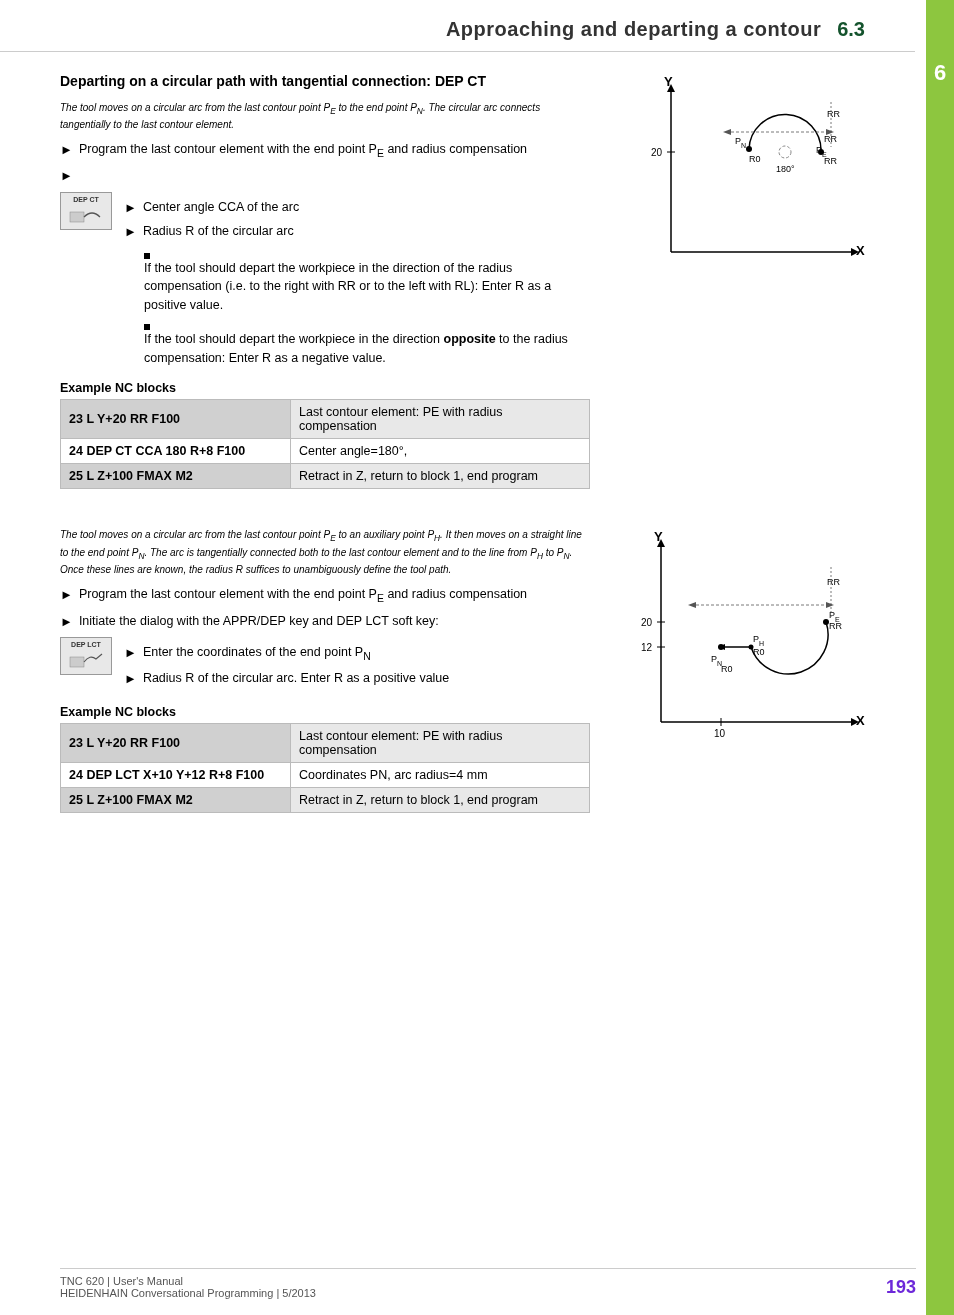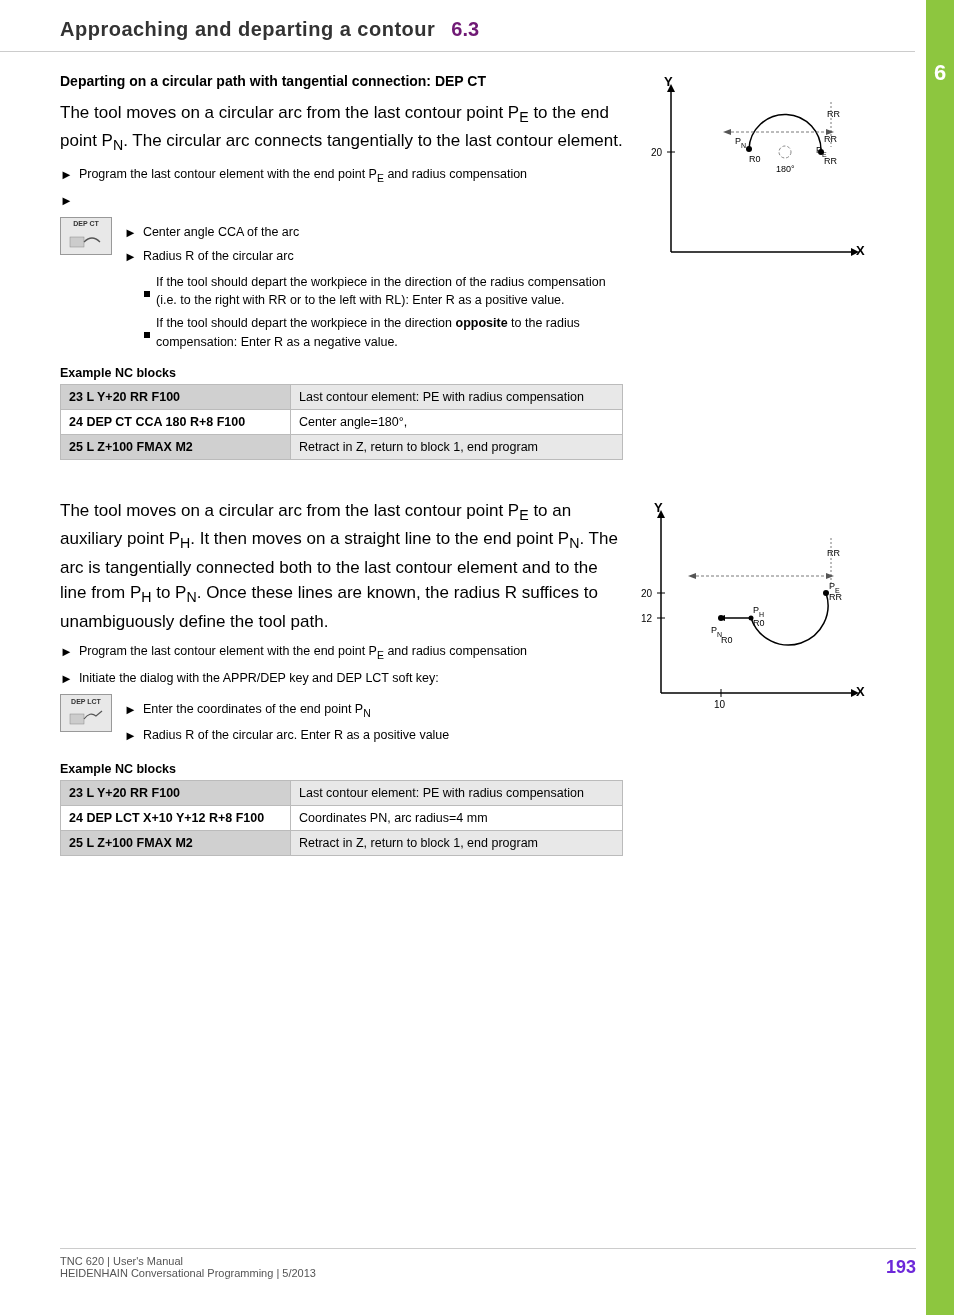--- a/index.html
+++ b/index.html
@@ -28,67 +28,69 @@
     }
     .side-tab-number {
       color: #fff;
       font-size: 22px;
       font-weight: bold;
     }
 
     
     .page-header {
       display: flex;
+      justify-content: flex-end;
       padding: 18px 50px 10px 60px;
       border-bottom: 1px solid #ccc;
       margin-right: 39px;
     }
     .page-header-title {
       font-size: 20px;
       font-weight: bold;
       color: #333;
       letter-spacing: 0.5px;
     }
     .page-header-section {
       font-size: 20px;
       font-weight: bold;
-      color: #701a75;
+      color: #14532d;
       margin-left: 16px;
     }
 
     
     .content {
       padding: 20px 50px 20px 60px;
       margin-right: 28px;
     }
 
     
     .section-with-diagram {
       display: flex;
-      gap: 3px;
+      gap: 36px;
       margin-bottom: 18px;
     }
     .section-text {
       flex: 1;
     }
     .section-diagram {
       width: 250px;
       flex-shrink: 0;
     }
 
     .section-title {
       font-size: 14px;
       font-weight: bold;
       margin-bottom: 8px;
       line-height: 1.4;
     }
     .section-body {
-      font-size: 17px;
+      font-size: 10px;
       line-height: 1.5;
       margin-bottom: 8px;
+      font-style: italic;
     }
 
     
     .bullet-list {
       list-style: none;
       margin: 6px 0 6px 0;
       padding: 0;
     }
     .bullet-list > li {
       display: flex;
@@ -105,24 +107,25 @@
     }
 
     
     .sub-bullet-list {
       list-style: none;
       margin: 4px 0 4px 20px;
       padding: 0;
     }
     .sub-bullet-list > li {
       display: flex;
-      align-items: center;
+      align-items: flex-start;
       margin-bottom: 4px;
       font-size: 12.5px;
       line-height: 1.5;
+      flex-direction: column;
     }
     .sub-bullet-square {
       width: 6px;
       height: 6px;
       background: #000;
       margin-right: 6px;
       flex-shrink: 0;
       margin-top: 5px;
     }
 
@@ -195,21 +198,21 @@
     .nc-table tr.row-dark td {
       background: #e8e8e8;
     }
     .nc-table tr.row-dark td:first-child {
       background: #d0d0d0;
     }
 
     
     .page-footer {
       position: absolute;
-      bottom: 36px;
+      bottom: 16px;
       left: 60px;
       right: 38px;
       display: flex;
       justify-content: space-between;
       font-size: 11px;
       color: #555;
       border-top: 1px solid #ccc;
       padding-top: 6px;
     }
 

